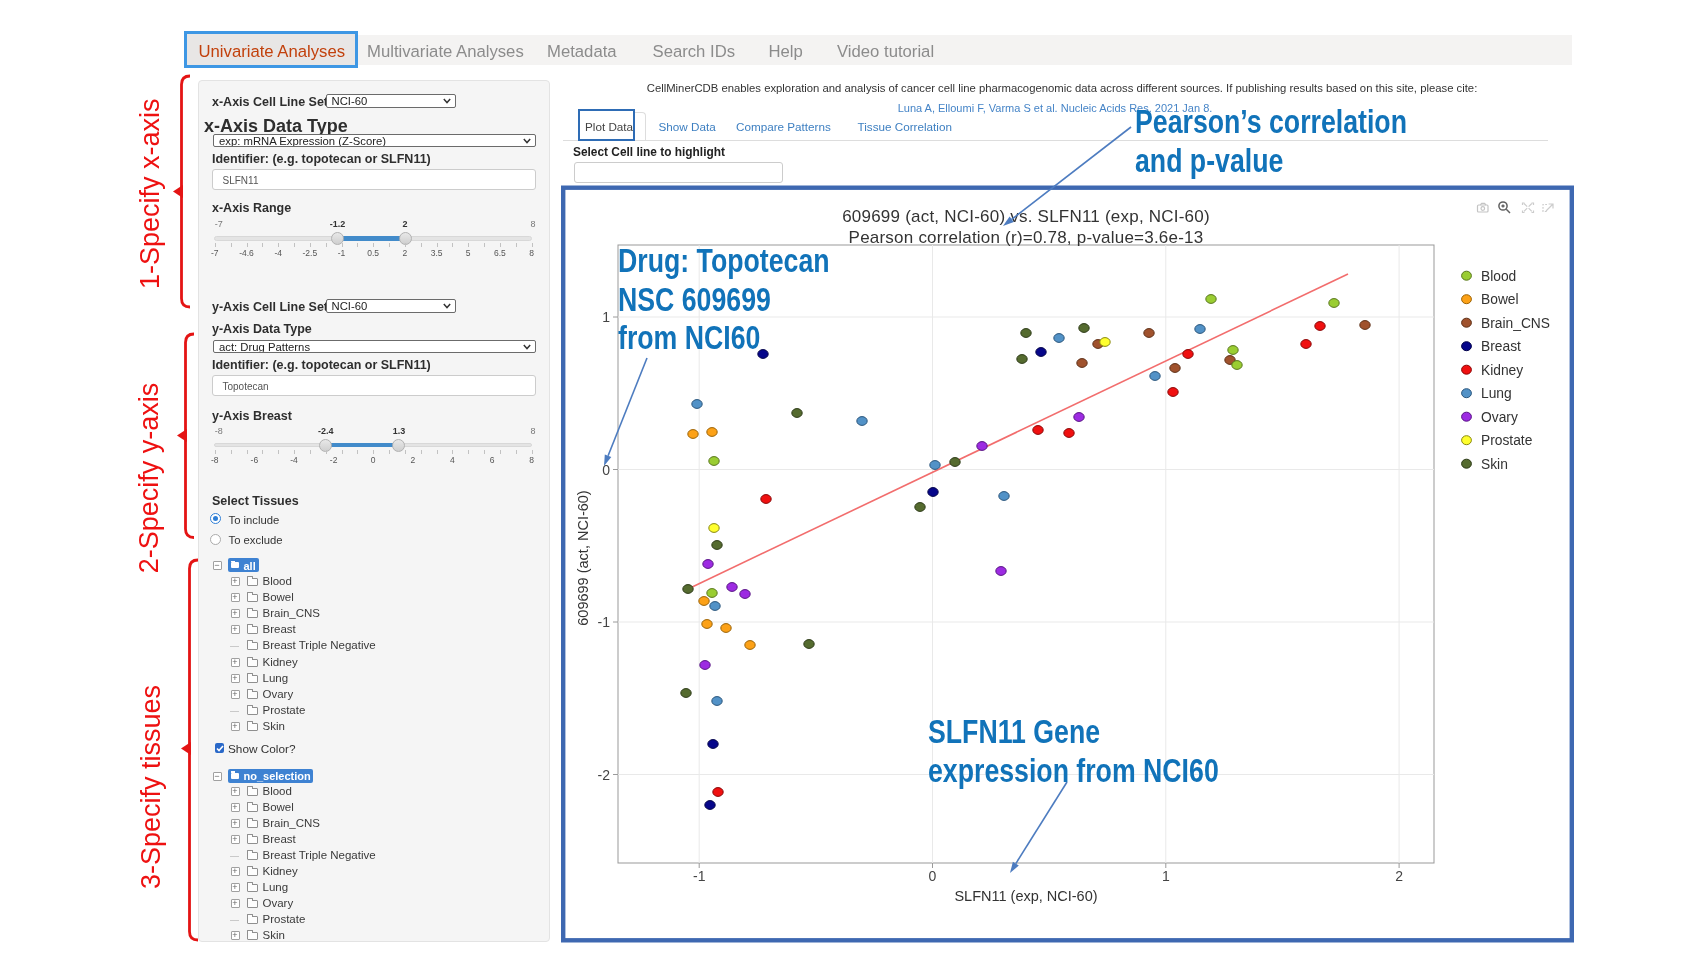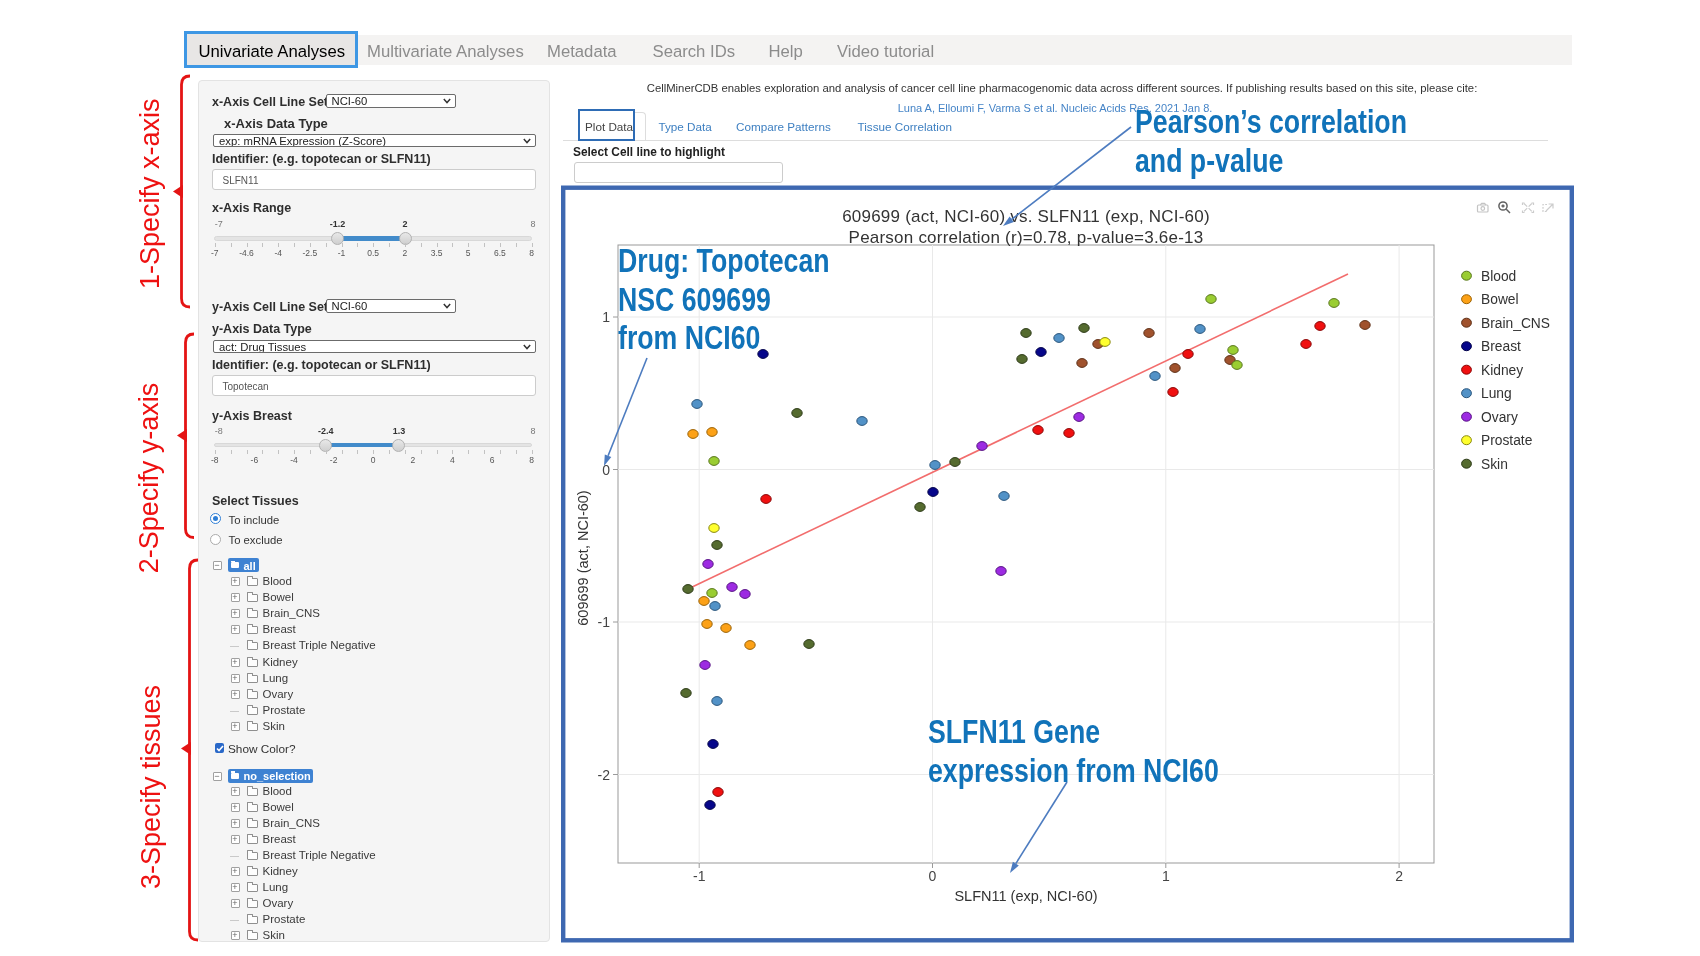--- a/index.html
+++ b/index.html
@@ -28,35 +28,35 @@
 .hdl { position:absolute; width:13px; height:13px; border-radius:50%;
   background:linear-gradient(#e8e8e8,#cfcfcf); border:1px solid #b2b2b2; }
 .track { position:absolute; height:4.5px; background:#e4e4e4; border:1px solid #d8d8d8;
   border-radius:3px; }
 .bluebar { position:absolute; height:4.5px; background:#428bca; border-radius:2px; }
 </style></head>
 <body>
 
 <div class="abs" style="left:184.6px;top:34.6px;width:1387px;height:30.4px;background:#f4f3f2;"></div>
 <div class="abs" style="left:184px;top:31.4px;width:174.4px;height:37px;border:3px solid #3e97e4;background:#e8e6e5;"></div>
-<div class="abs navtx" style="left:198.5px;top:41.5px;color:#000000;">Univariate Analyses</div>
+<div class="abs navtx" style="left:198.5px;top:41.5px;color:#c2410c;">Univariate Analyses</div>
 <div class="abs navtx" style="left:367px;top:41.5px;">Multivariate Analyses</div>
 <div class="abs navtx" style="left:547px;top:41.5px;">Metadata</div>
 <div class="abs navtx" style="left:652.5px;top:41.5px;text-align:right;">Search IDs</div>
 <div class="abs navtx" style="left:768.5px;top:41.5px;">Help</div>
 <div class="abs navtx" style="left:837px;top:41.5px;">Video tutorial</div>
 <div class="abs" style="left:198px;top:80px;width:352px;height:862px;background:#f5f5f5;border:1px solid #e3e3e3;border-radius:4px;"></div>
 <div class="abs lbl" style="left:212px;top:95px;font-size:12.5px;">x-Axis Cell Line Set</div>
 <div class="abs sel" style="left:325.5px;top:94px;width:130.5px;height:14px;">
     <span class="tx">NCI-60</span>
     <svg class="chev" viewBox="0 0 10 7">
       <path d="M1 1 L5 5.5 L9 1" stroke="#333" stroke-width="1.8" fill="none"></path>
     </svg>
   </div>
-<div class="abs lbl" style="left:224px;top:116px;font-size:13px;">x-Axis Data Type</div>
+<div class="abs lbl" style="left:204px;top:116px;font-size:18px;">x-Axis Data Type</div>
 <div class="abs sel" style="left:213px;top:133.5px;width:323px;height:13.5px;">
     <span class="tx">exp: mRNA Expression (Z-Score)</span>
     <svg class="chev" viewBox="0 0 10 7">
       <path d="M1 1 L5 5.5 L9 1" stroke="#333" stroke-width="1.8" fill="none"></path>
     </svg>
   </div>
 <div class="abs lbl" style="left:212px;top:151.5px;font-size:12.5px;">Identifier: (e.g. topotecan or SLFN11)</div>
 <div class="abs inp" style="left:212px;top:168.5px;width:324px;height:21px;"></div>
 <div class="abs" style="left:222.5px;top:174.5px;font-size:10px;color:#555;">SLFN11</div>
 <div class="abs lbl" style="left:212px;top:201px;font-size:12.5px;">x-Axis Range</div>
@@ -102,21 +102,21 @@
 <div class="stlab" style="left:531.6px;top:248px;transform:translateX(-50%);">8</div>
 <div class="abs lbl" style="left:212px;top:300px;font-size:12.5px;">y-Axis Cell Line Set</div>
 <div class="abs sel" style="left:325.5px;top:299px;width:130.5px;height:14px;">
     <span class="tx">NCI-60</span>
     <svg class="chev" viewBox="0 0 10 7">
       <path d="M1 1 L5 5.5 L9 1" stroke="#333" stroke-width="1.8" fill="none"></path>
     </svg>
   </div>
 <div class="abs lbl" style="left:212px;top:321.5px;font-size:12.5px;">y-Axis Data Type</div>
 <div class="abs sel" style="left:213px;top:339.5px;width:323px;height:13.5px;">
-    <span class="tx">act: Drug Tissues</span>
+    <span class="tx">act: Drug Patterns</span>
     <svg class="chev" viewBox="0 0 10 7">
       <path d="M1 1 L5 5.5 L9 1" stroke="#333" stroke-width="1.8" fill="none"></path>
     </svg>
   </div>
 <div class="abs lbl" style="left:212px;top:358px;font-size:12.5px;">Identifier: (e.g. topotecan or SLFN11)</div>
 <div class="abs inp" style="left:212px;top:375px;width:324px;height:20.5px;"></div>
 <div class="abs" style="left:222.5px;top:380.5px;font-size:10px;color:#555;">Topotecan</div>
 <div class="abs lbl" style="left:212px;top:409px;font-size:12.5px;">y-Axis Breast</div>
 <div class="slab" style="left:325.7px;top:425.5px;transform:translateX(-50%);font-weight:bold;">-2.4</div>
 <div class="slab" style="left:398.9px;top:425.5px;transform:translateX(-50%);font-weight:bold;">1.3</div>
@@ -236,21 +236,21 @@
 <div class="abs treelbl" style="left:262.5px;top:913.3px;">Prostate</div>
 <span class="tg" style="left:230.5px;top:931.4px;">+</span>
 <span class="fold" style="left:247px;top:932.4px;"></span>
 <div class="abs treelbl" style="left:262.5px;top:929.4px;">Skin</div>
 <div class="abs" style="left:1062px;top:81.5px;transform:translateX(-50%);font-size:11.3px;color:#333;white-space:nowrap;">CellMinerCDB enables exploration and analysis of cancer cell line pharmacogenomic data across different sources. If publishing results based on this site, please cite:</div>
 <div class="abs" style="left:1055px;top:101.5px;transform:translateX(-50%);font-size:11px;color:#4584c7;white-space:nowrap;">Luna A, Elloumi F, Varma S et al. Nucleic Acids Res. 2021 Jan 8.</div>
 <div class="abs" style="left:563px;top:139.5px;width:985px;height:1px;background:#dddddd;"></div>
 <div class="abs" style="left:578px;top:112px;width:68px;height:28px;background:#fff;border:1px solid #ddd;border-bottom:none;border-radius:4px 4px 0 0;"></div>
 <div class="abs" style="left:578px;top:109px;width:56.5px;height:31.5px;border:2.5px solid #2e6cb5;background:#fff;"></div>
 <div class="abs" style="left:585px;top:119.5px;font-size:11.7px;color:#444;white-space:nowrap;">Plot Data</div>
-<div class="abs" style="left:658.5px;top:119.5px;font-size:11.7px;color:#3d7fc1;white-space:nowrap;">Type Data</div>
+<div class="abs" style="left:658.5px;top:119.5px;font-size:11.7px;color:#3d7fc1;white-space:nowrap;">Show Data</div>
 <div class="abs" style="left:736px;top:119.5px;font-size:11.7px;color:#3d7fc1;white-space:nowrap;">Compare Patterns</div>
 <div class="abs" style="left:857.5px;top:119.5px;font-size:11.7px;color:#3d7fc1;white-space:nowrap;">Tissue Correlation</div>
 <div class="abs lbl" style="left:573px;top:144.5px;color:#222;">Select Cell line to highlight</div>
 <div class="abs inp" style="left:574px;top:161.5px;width:209px;height:21px;"></div>
 <svg class="abs" style="left:0;top:0;pointer-events:none;" width="1700" height="956" viewBox="0 0 1700 956">
     <rect x="563.2" y="187.7" width="1008.6" height="752.6" fill="#ffffff" stroke="#3e68b1" stroke-width="4.4"></rect>
     <rect x="618" y="245" width="816" height="618" fill="#ffffff" stroke="#999999" stroke-width="1"></rect>
     <line x1="699.2" y1="245" x2="699.2" y2="863" stroke="#e9e9e9" stroke-width="1"></line>
     <line x1="932.5" y1="245" x2="932.5" y2="863" stroke="#e9e9e9" stroke-width="1"></line>
     <line x1="1165.8" y1="245" x2="1165.8" y2="863" stroke="#e9e9e9" stroke-width="1"></line>

